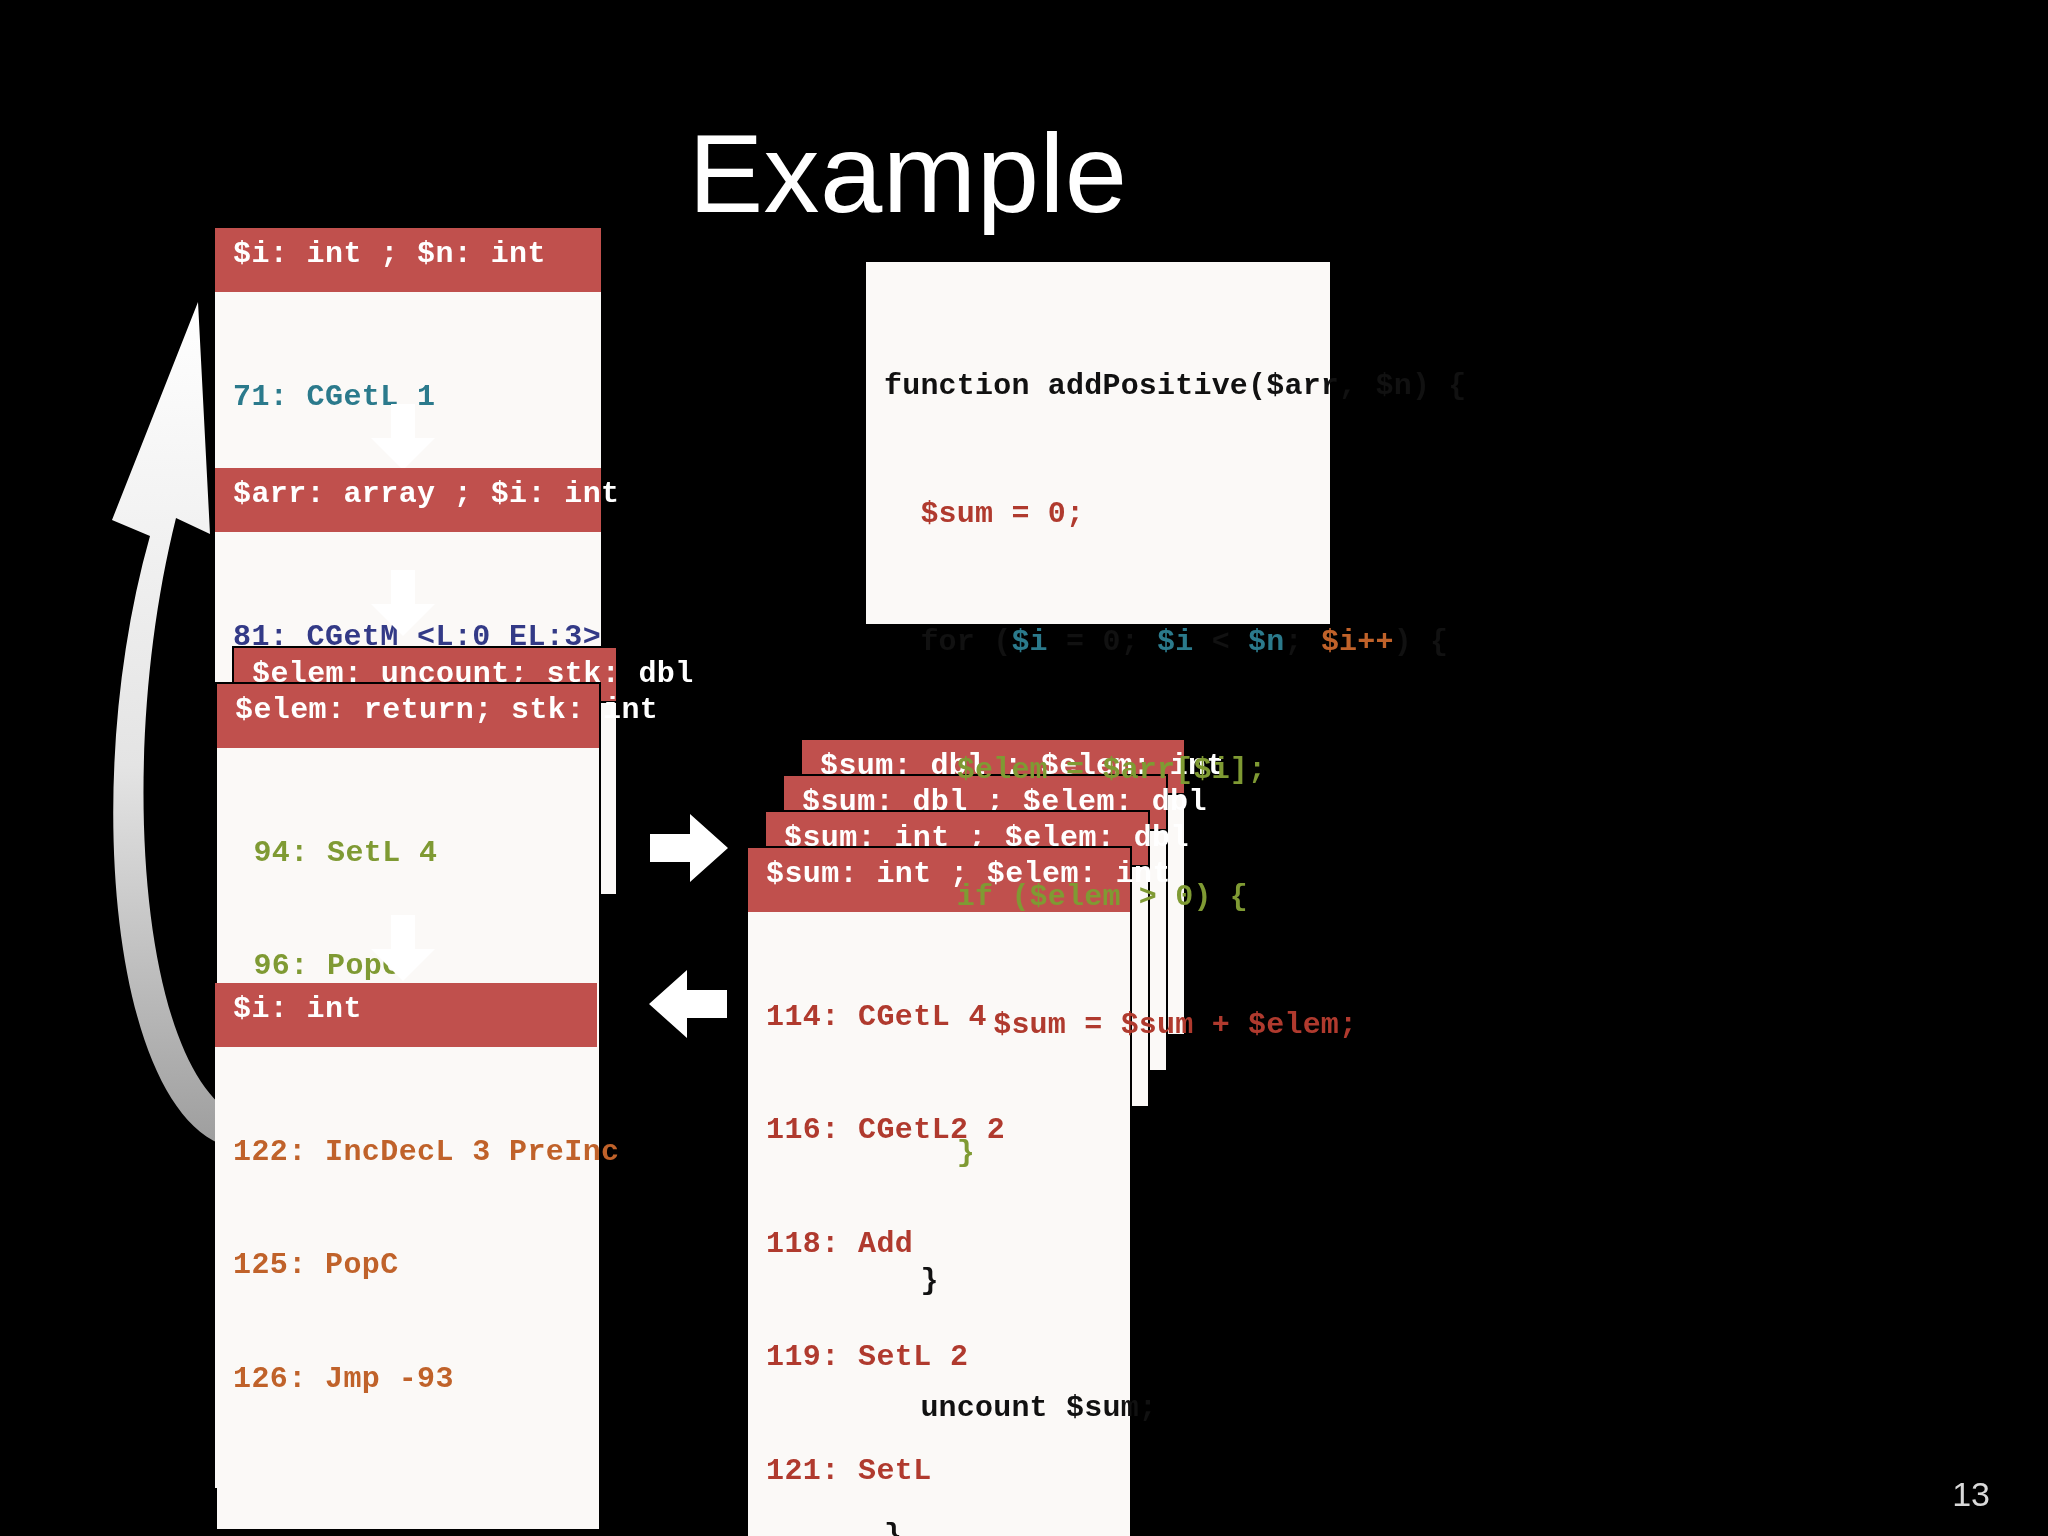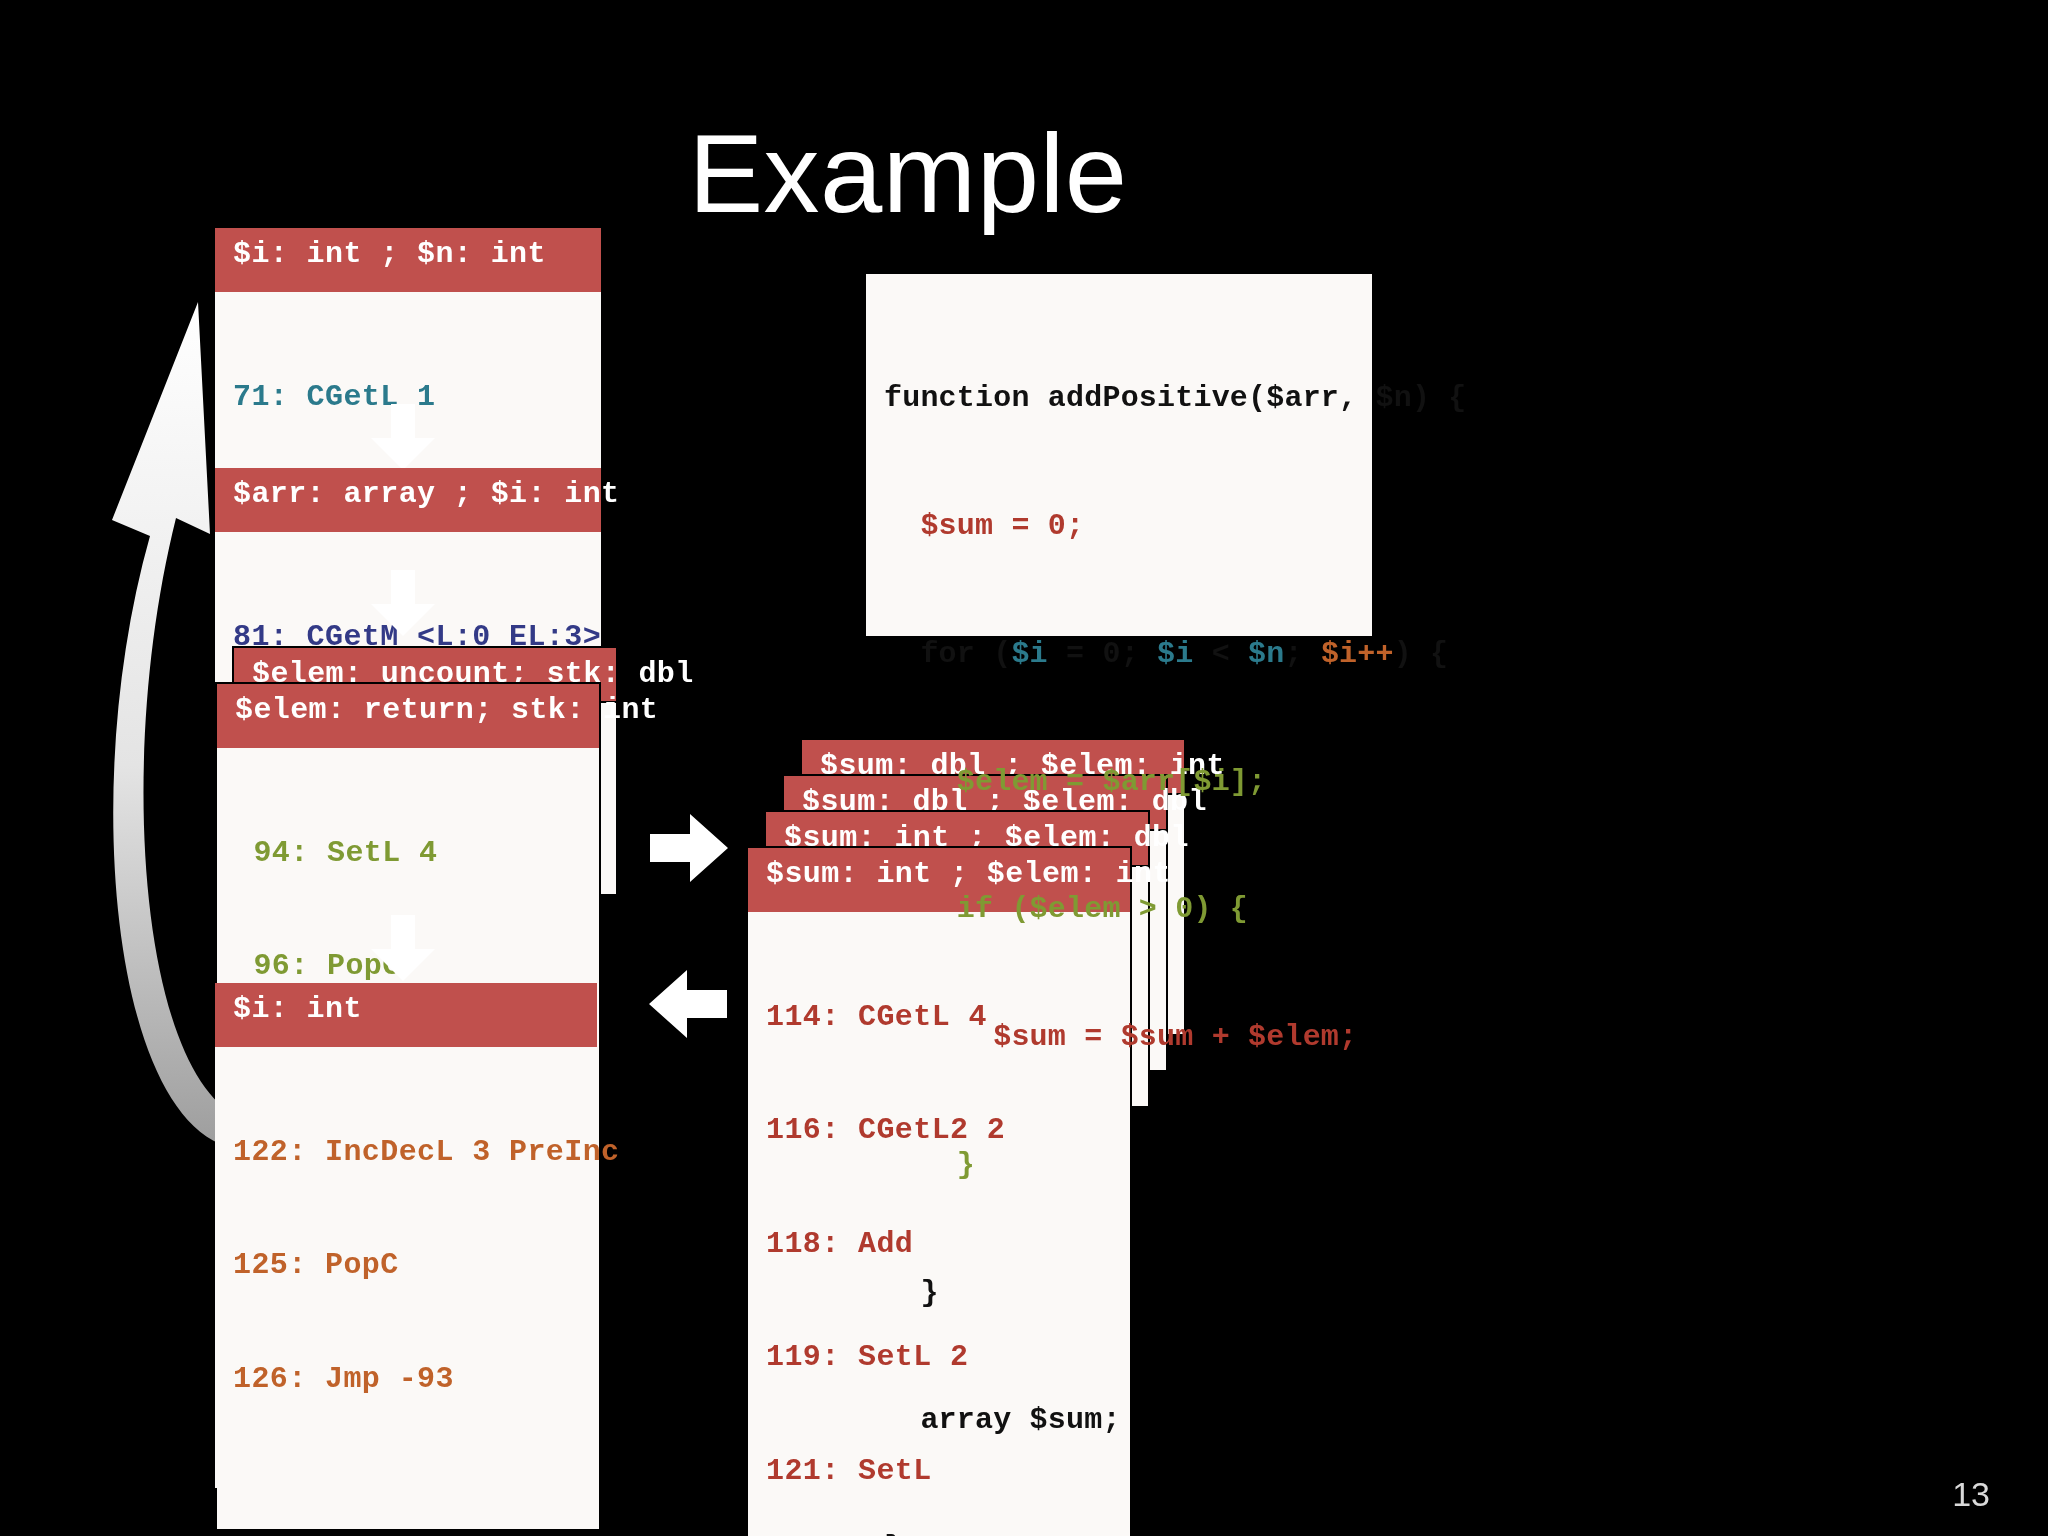--- a/index.html
+++ b/index.html
@@ -229,28 +229,28 @@
     <div class="blk-hdr">$sum: int ; $elem: int</div>
     <div class="blk-body c-red">
       <div>114: CGetL 4</div>
       <div>116: CGetL2 2</div>
       <div>118: Add</div>
       <div>119: SetL 2</div>
       <div>121: SetL</div>
     </div>
   </div>
 
-  <div class="php-panel" style="left:866px; top:274px; width:506px; height:362px;">
+  <div class="php-panel" style="left:866px; top:262px; width:464px; height:362px;">
     <div><span class="k">function addPositive($arr, $n) {</span></div>
     <div><span class="v-s">  $sum = 0;</span></div>
     <div><span class="k">  for (</span><span class="v-i">$i</span><span class="k"> = 0; </span><span class="v-i">$i</span><span class="k"> &lt; </span><span class="v-n">$n</span><span class="k">; </span><span class="v-o">$i++</span><span class="k">) {</span></div>
     <div><span class="v-e">    $elem = $arr[$i];</span></div>
     <div><span class="v-e">    if ($elem &gt; 0) {</span></div>
     <div><span class="v-s">      $sum = $sum + $elem;</span></div>
     <div><span class="v-e">    }</span></div>
     <div><span class="k">  }</span></div>
-    <div><span class="k">  array $sum;</span></div>
+    <div><span class="k">  uncount $sum;</span></div>
     <div><span class="k">}</span></div>
   </div>
 
   <div class="pagenum">13</div>
 
 </div>
 
 </body></html>

